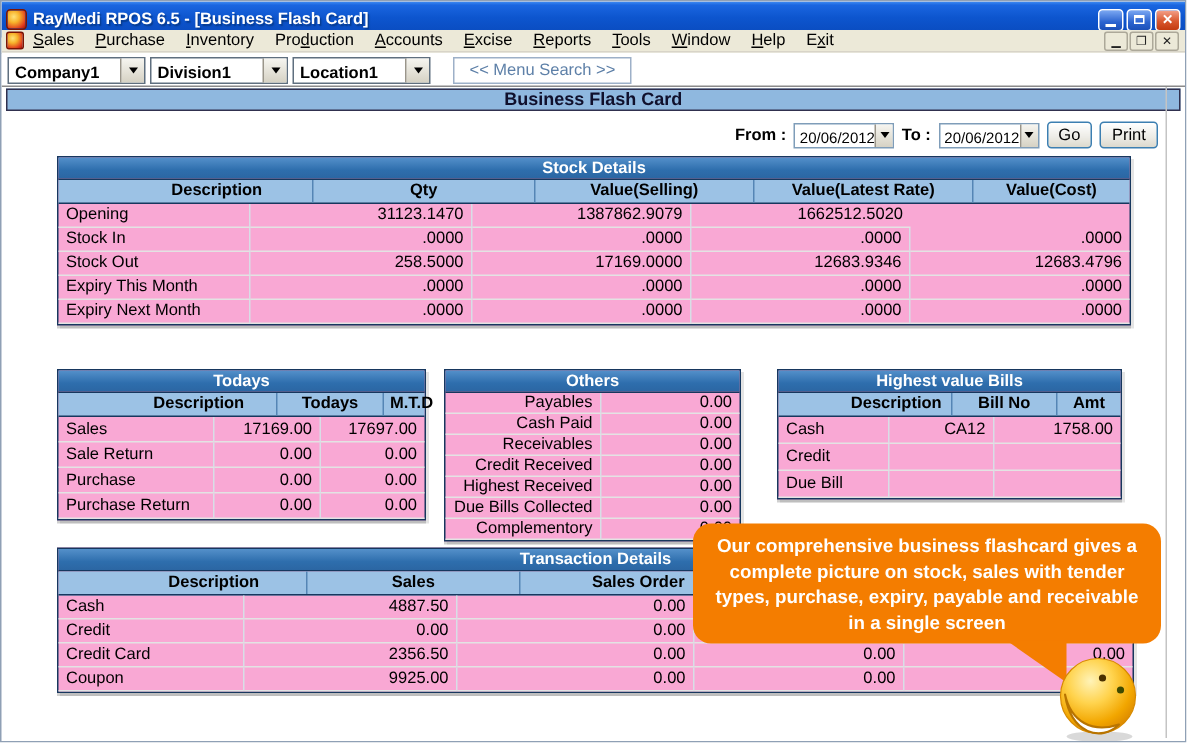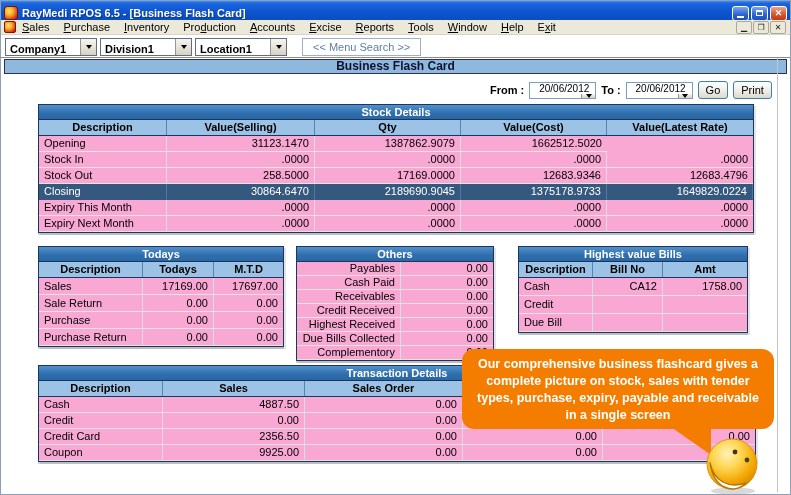--- a/index.html
+++ b/index.html
@@ -58,35 +58,35 @@
   .flashbar{
     position:absolute; left:3px; right:3px; top:58px; height:15px;
     background:#8fb8df; border:1px solid #30304e;
     text-align:center; font-size:12px; font-weight:bold; color:#10102c; line-height:13px;
   }
   .right-edge{ position:absolute; left:776px; top:57px; bottom:2px; width:1px; background:#c4c4c4;}
   
   .filters{ position:absolute; top:80px; left:489px; display:flex; align-items:center; gap:5px; height:18px;}
   .flabel{ font-size:11px; font-weight:bold; color:#000;}
   .datecombo{ width:67px; height:17px; border:1px solid #7f9db9; background:#fff;
-    display:flex; align-items:center; font-size:10px; padding-left:3px;flex-direction:column;}
+    display:flex; align-items:flex-end; font-size:10px; padding-left:3px;}
   .datecombo .carrow{ margin-left:auto; width:14px; height:100%;
     background:linear-gradient(180deg,#f6f5f0,#d6d2c4); border-left:1px solid #9a958a;
     display:flex; align-items:center; justify-content:center;}
   .xpbtn{ height:18px; padding:0 7px; font-size:11px; color:#000;
     background:linear-gradient(180deg,#fff,#ecebe5 60%,#dcd9cd);
     border:1px solid #3c7fb1; border-radius:3px; line-height:15px;}
   
   .tbl{ position:absolute; background:#f9a8d4; border:1px solid #17375e;
     box-shadow:0 2px 0 rgba(120,120,120,.35), 2px 2px 0 rgba(120,120,120,.2); font-size:11px;}
   .t-title{ background:linear-gradient(180deg,#5490ca,#2e6ead 60%,#2b66a3);
     color:#fff; font-weight:bold; text-align:center; height:15px; line-height:14px;
     border-bottom:1px solid #17375e; font-size:11px;}
   .t-row{ display:grid; }
-  .t-head{ background:#9cc2e5; height:16px; line-height:15px; font-weight:bold; border-bottom:1px solid #17375e;}
+  .t-head{ background:#9cc2e5; height:16px; line-height:15px; font-weight:bold; border-bottom:1px solid #17375e;padding-left:42px;}
   .t-head .cell{ text-align:center; border-right:1px solid #5585b5; padding:0 4px;}
   .t-head .cell:last-child{ border-right:none;}
   .t-r .cell{ padding:0 5px; border-right:1px solid #d8dee6; border-bottom:1px solid #e3e3e3;
     overflow:hidden; white-space:nowrap;}
   .t-r .cell:last-child{ border-right:none;}
   .cell.val{ text-align:right;}
   .t-r.hl{ background:#35587e; color:#fff;}
   .t-r.hl .cell{ border-right-color:#5d7fa0; border-right:1px solid #56789c; border-bottom-color:#35587e;}
   .stock{ left:37px; top:103px; width:716px;}
   .stock .t-row{ grid-template-columns:128px 148px 146px 146px 1fr;}
@@ -196,51 +196,44 @@
         </span>
     </div>
     <button class="xpbtn">Go</button>
     <button class="xpbtn">Print</button>
   </div>
 
   <div class="tbl stock">
       <div class="t-title">Stock Details</div>
       <div class="t-row t-head">
         <div class="cell">Description</div>
+        <div class="cell">Qty</div>
         <div class="cell">Value(Selling)</div>
-        <div class="cell">Qty</div>
+        <div class="cell">Value(Latest Rate)</div>
         <div class="cell">Value(Cost)</div>
-        <div class="cell">Value(Latest Rate)</div>
       </div>
       <div class="t-row t-r">
         <div class="cell label">Opening</div>
         <div class="cell val">31123.1470</div>
         <div class="cell val">1387862.9079</div>
         <div class="cell val">1662512.5020</div>
       </div>
       <div class="t-row t-r">
         <div class="cell label">Stock In</div>
         <div class="cell val">.0000</div>
         <div class="cell val">.0000</div>
         <div class="cell val">.0000</div>
         <div class="cell val">.0000</div>
       </div>
       <div class="t-row t-r">
         <div class="cell label">Stock Out</div>
         <div class="cell val">258.5000</div>
         <div class="cell val">17169.0000</div>
         <div class="cell val">12683.9346</div>
         <div class="cell val">12683.4796</div>
-      </div>
-      <div class="t-row t-r hl">
-        <div class="cell label">Closing</div>
-        <div class="cell val">30864.6470</div>
-        <div class="cell val">2189690.9045</div>
-        <div class="cell val">1375178.9733</div>
-        <div class="cell val">1649829.0224</div>
       </div>
       <div class="t-row t-r">
         <div class="cell label">Expiry This Month</div>
         <div class="cell val">.0000</div>
         <div class="cell val">.0000</div>
         <div class="cell val">.0000</div>
         <div class="cell val">.0000</div>
       </div>
       <div class="t-row t-r">
         <div class="cell label">Expiry Next Month</div>

